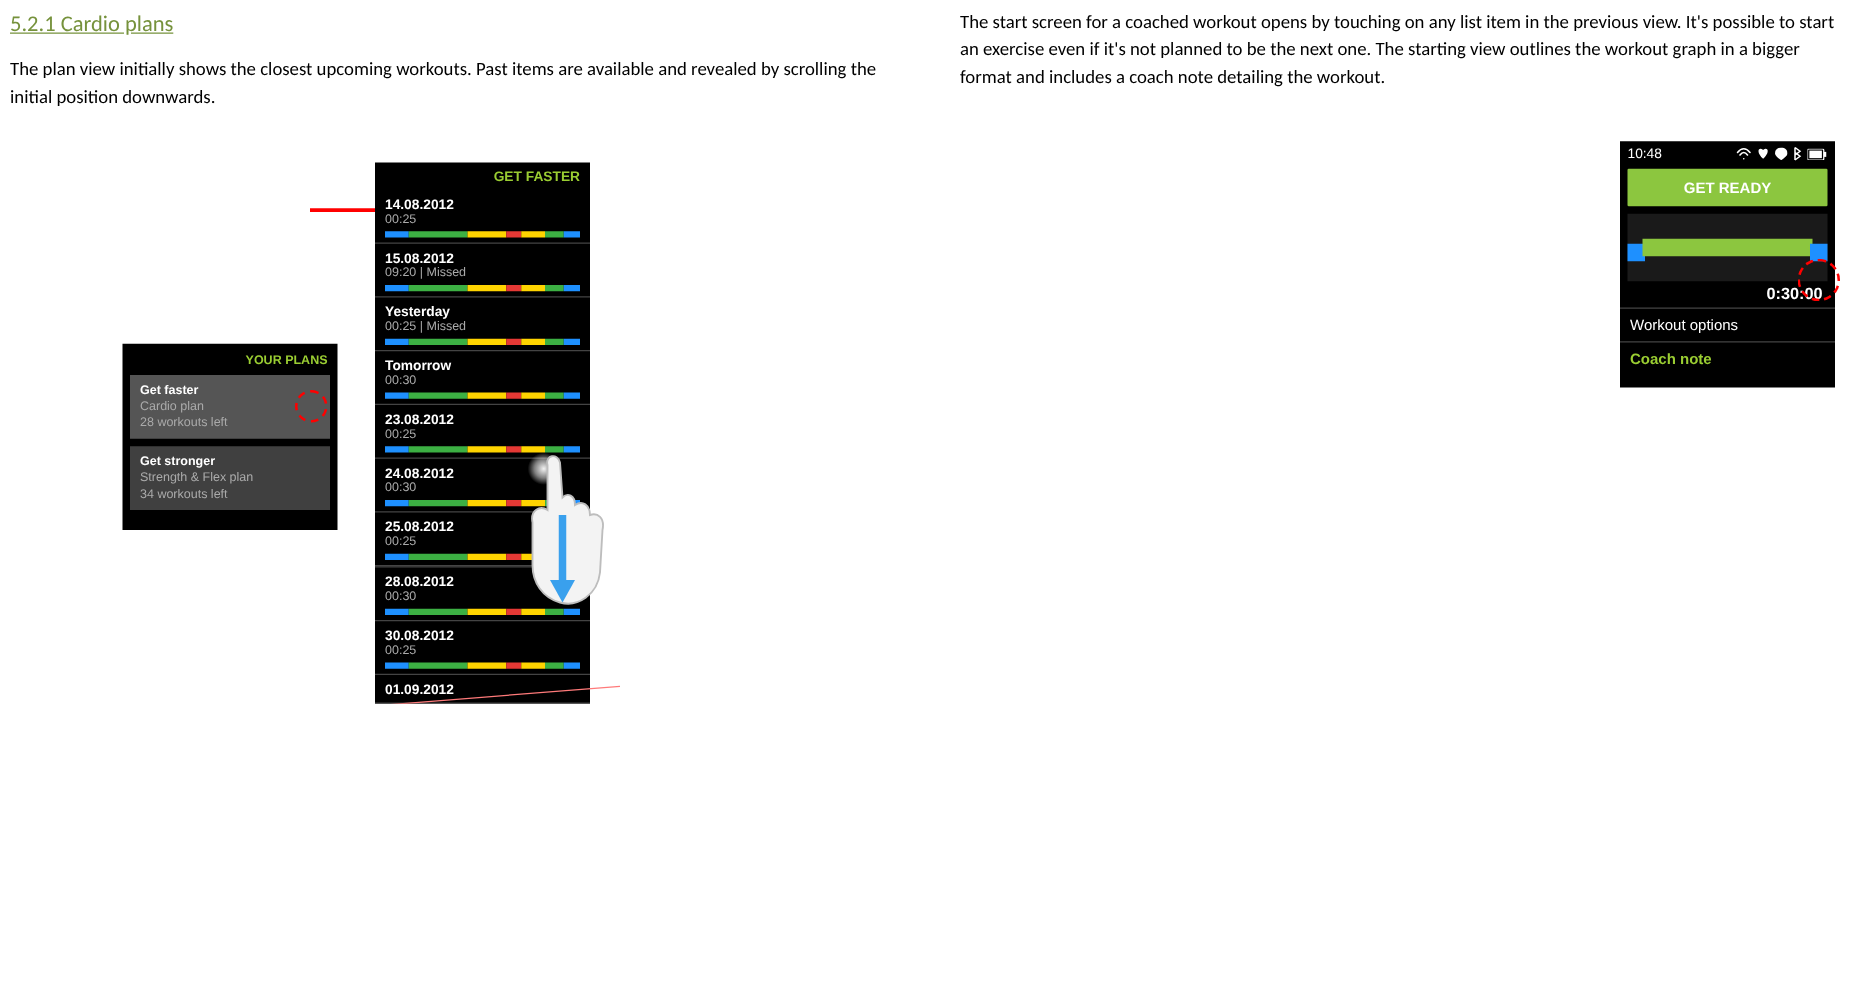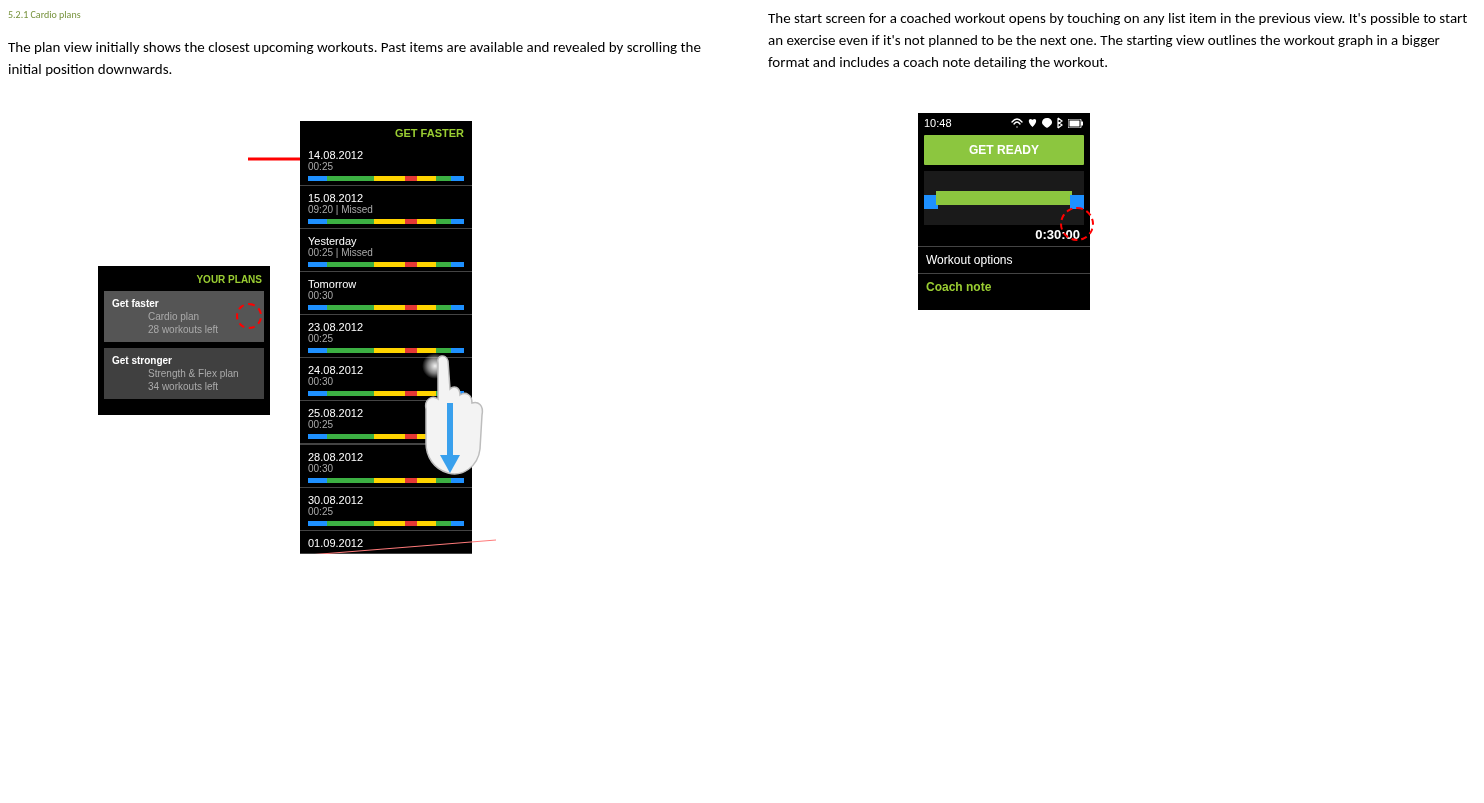--- a/index.html
+++ b/index.html
@@ -13,40 +13,41 @@
   }
   .page {
     display: flex;
     gap: 40px;
     padding: 0 8px;
   }
   .col-left { width: 720px; }
   .col-right { width: 700px; }
   .section-heading {
     color: #76923C;
-    font-size: 10px;
+    font-size: 18px;
     margin-bottom: 16px;
+    text-decoration: underline;
   }
   .body-text {
     font-size: 15px;
     line-height: 1.45;
     color: #000;
     margin-bottom: 40px;
   }
   
   .mockups-left {
     display: flex;
     align-items: center;
     gap: 30px;
     padding-left: 90px;
     position: relative;
   }
   .mockups-right {
     display: flex;
-    justify-content: flex-start;
+    justify-content: flex-end;
     padding-left: 150px;
   }
 
   
   .phone-small {
     width: 172px;
     background: #000;
     font-family: Arial, sans-serif;
     color: #fff;
     padding: 6px 6px 10px 6px;
@@ -63,21 +64,21 @@
   .plan-card {
     background: #404040;
     padding: 6px 8px;
     margin-bottom: 6px;
     font-size: 10px;
     line-height: 1.3;
     position: relative;
   }
   .plan-card.selected { background: #555; }
   .plan-card .title { color: #fff; font-weight: bold; }
-  .plan-card .sub { color: #aaa; margin-left: 36px; }
+  .plan-card .sub { color: #aaa; }
   .red-circle-small {
     position: absolute;
     right: 2px;
     top: 50%;
     transform: translateY(-50%);
     width: 26px; height: 26px;
     border: 2px dashed #ff0000;
     border-radius: 50%;
   }
 
@@ -100,21 +101,21 @@
     text-align: right;
     color: #9acd32;
     font-size: 11px;
     font-weight: bold;
     padding: 6px 8px 4px 0;
   }
   .workout-row {
     padding: 6px 8px 4px 8px;
     font-size: 11px;
   }
-  .workout-row .date { color: #fff; font-weight: normal; }
+  .workout-row .date { color: #fff; font-weight: bold; }
   .workout-row .dur { color: #aaa; font-size: 10px; }
   .graph-bar {
     height: 5px;
     display: flex;
     margin-top: 4px;
   }
   .graph-bar span { display: block; height: 100%; }
   .g-b { background: #1e90ff; }
   .g-g { background: #3cb043; }
   .g-y { background: #ffd400; }

